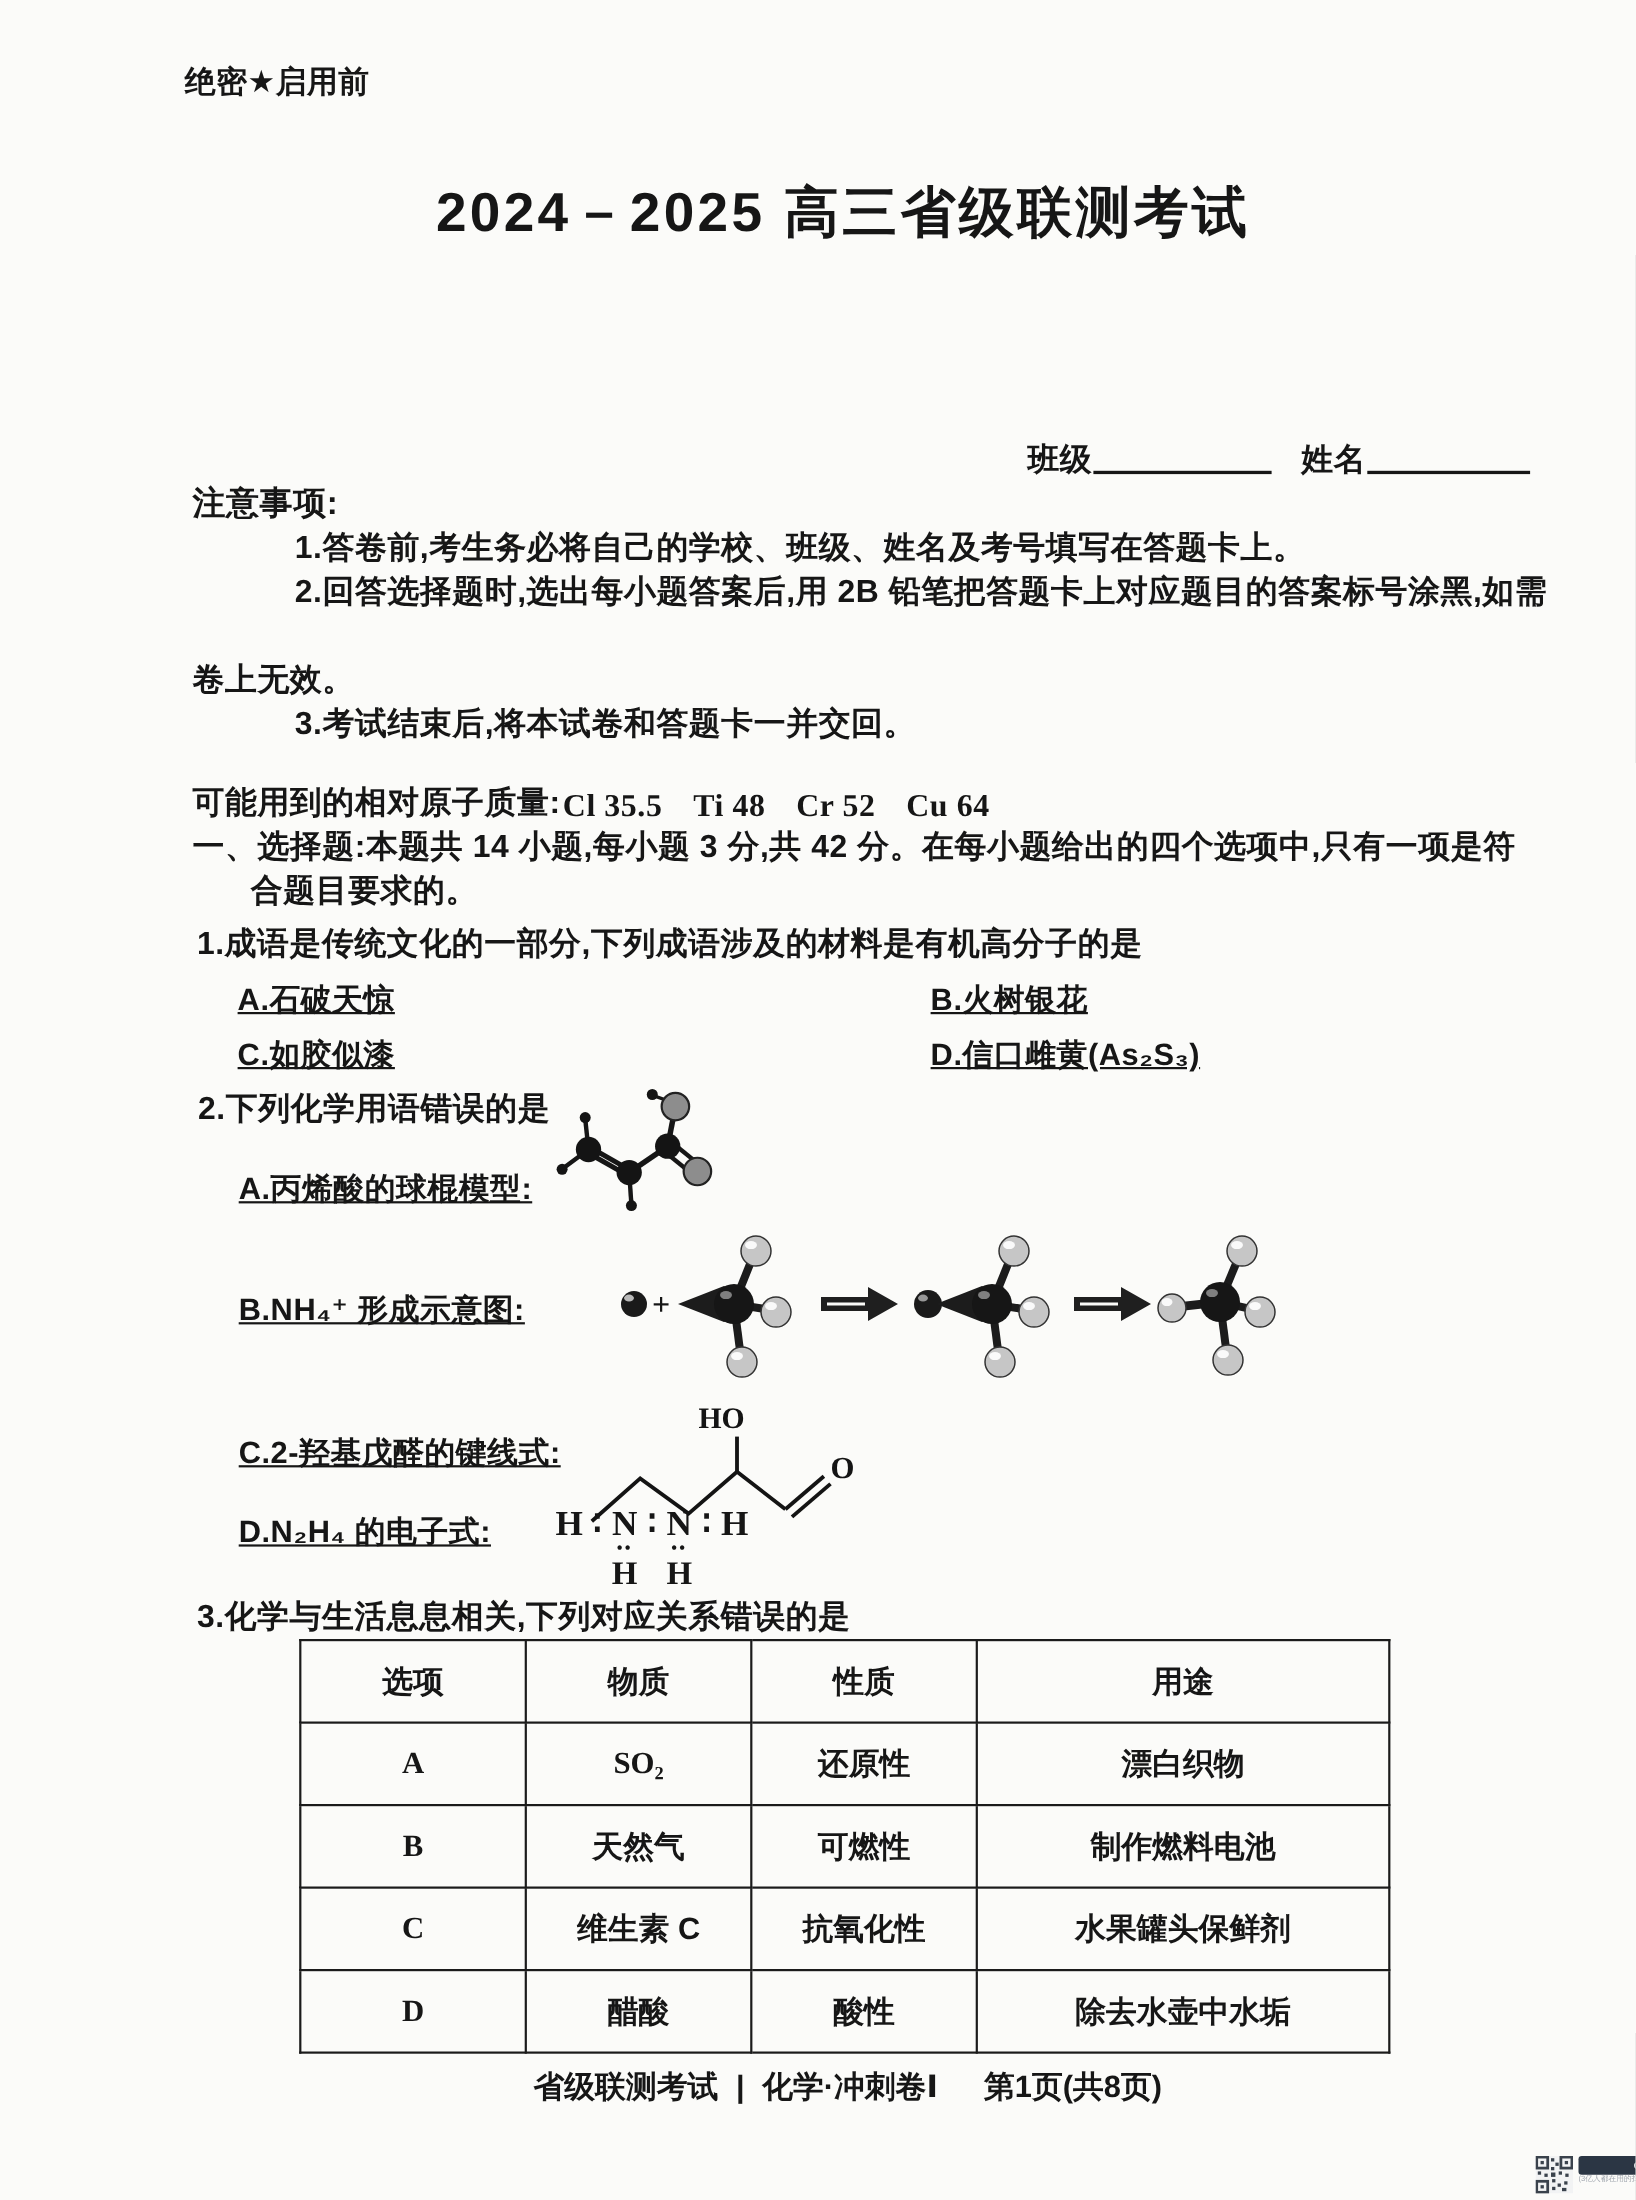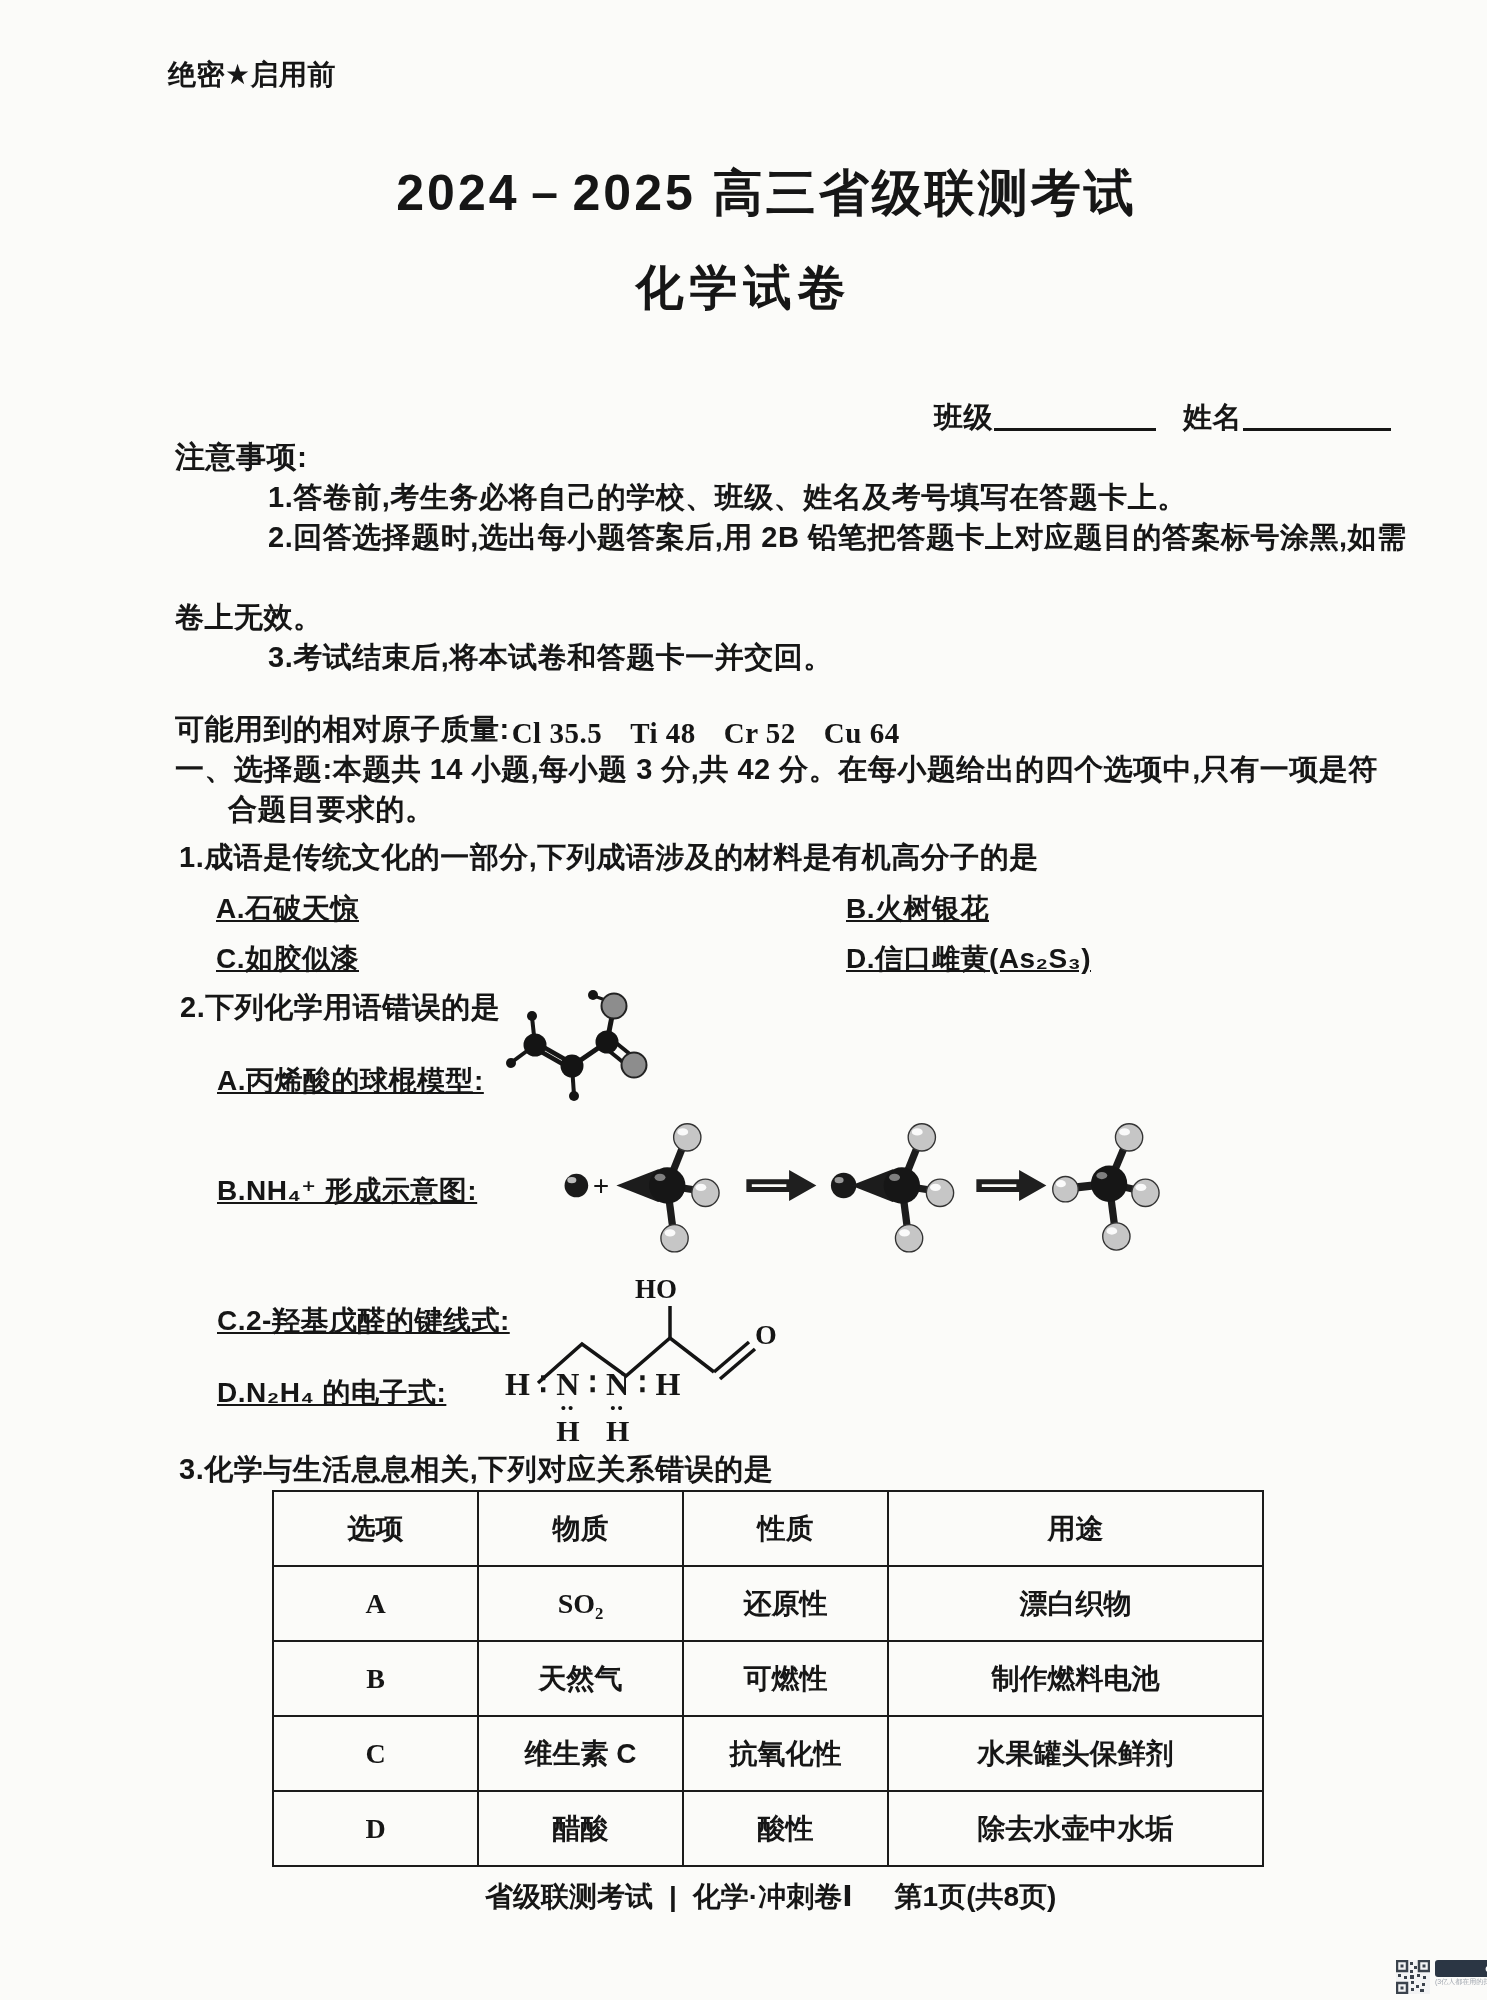--- a/index.html
+++ b/index.html
@@ -37,21 +37,20 @@
   .wm-sub{font-size:7px;color:#a0a6ae;line-height:9px;}
 </style>
 </head>
 <body>
 
 <div class="page">
 
   <div class="abs ln" style="left:168px;top:56px;font-size:28px;">绝密★启用前</div>
 
   <div class="abs title1" style="top:160px;padding-left:46px;">2024－2025 高三省级联测考试</div>
-  <div class="abs title2" style="top:256px;">化学试卷</div>
 
   <div class="abs ln" style="left:934px;top:398px;">班级</div>
   <div class="abs blank" style="left:994px;top:402px;width:162px;"></div>
   <div class="abs ln" style="left:1183px;top:398px;">姓名</div>
   <div class="abs blank" style="left:1243px;top:402px;width:148px;"></div>
 
   <div class="abs ln" style="left:175px;top:437px;font-size:30px;">注意事项:</div>
   <div class="abs ln" style="left:268px;top:478px;">1.答卷前,考生务必将自己的学校、班级、姓名及考号填写在答题卡上。</div>
   <div class="abs ln" style="left:268px;top:518px;">2.回答选择题时,选出每小题答案后,用 2B 铅笔把答题卡上对应题目的答案标号涂黑,如需</div>
   <div class="abs ln" style="left:175px;top:598px;">卷上无效。</div>

